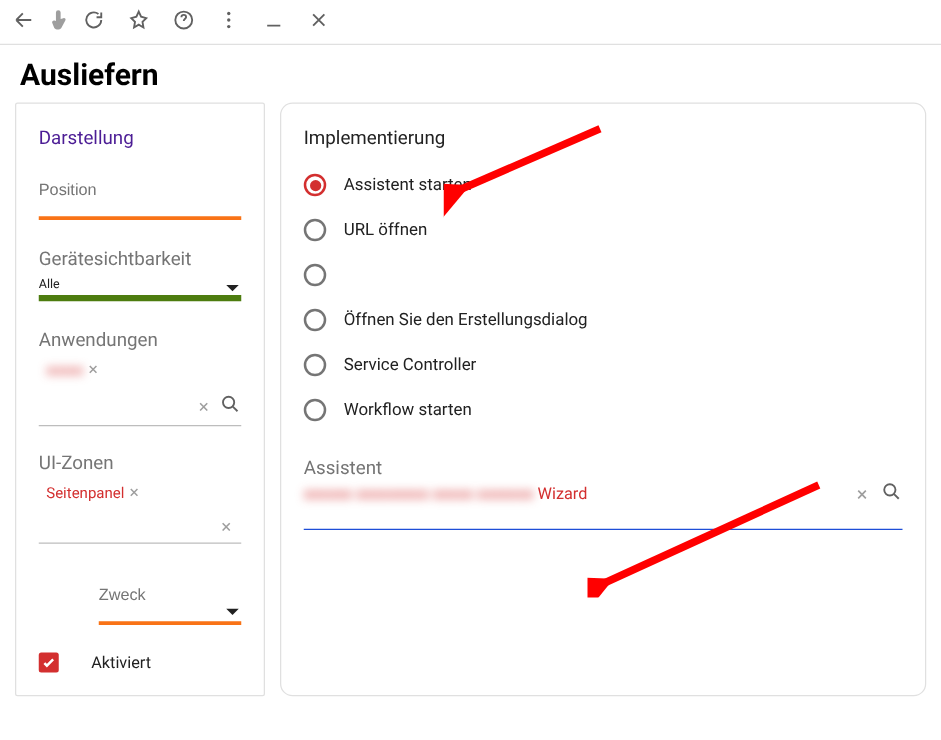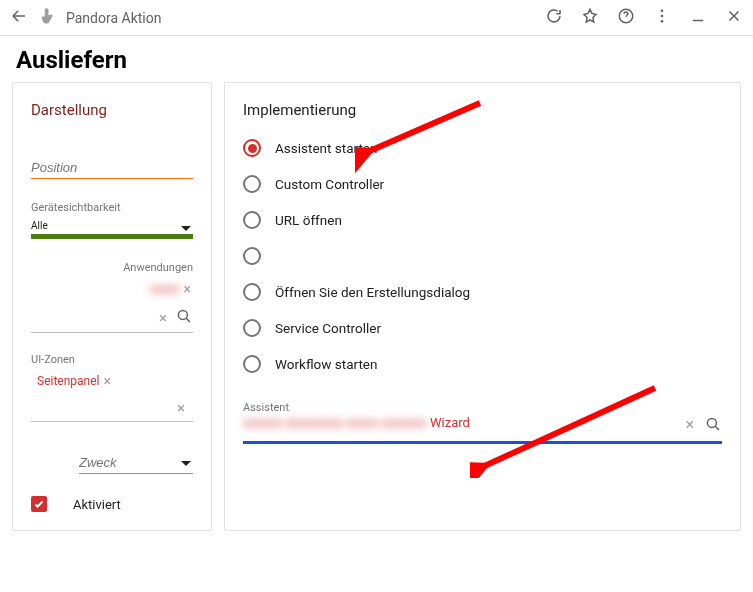--- a/index.html
+++ b/index.html
@@ -34,33 +34,32 @@
     gap: 12px;
     padding: 0 12px;
   }
   .card {
     border: 1px solid #e0e0e0;
     border-radius: 2px;
     background: #fff;
     padding: 18px;
   }
   .sidebar { width: 200px; }
-  .sidebar h2 { font-size: 15px; font-weight: 400; margin-bottom: 36px; color: #7f1d1d; }
+  .sidebar h2 { font-size: 15px; font-weight: 400; margin-bottom: 20px; color: #4c1d95; }
   .field { position: relative; margin-bottom: 22px; }
-  .field-label-sm { font-size: 11px; color: #757575; display: block; margin-bottom: 1px; }
+  .field-label-sm { font-size: 15px; color: #757575; display: block; margin-bottom: 1px; }
   .underline-input {
     width: 100%;
     border: none;
-    border-bottom: 1px solid #f97316;
+    border-bottom: 3px solid #f97316;
     font-size: 13px;
-    padding: 5px 0 3px;
+    padding: 5px 0 14px;
     outline: none;
     background: transparent;
     color: #616161;
-    font-style: italic;
   }
   .underline-select {
     width: 100%;
     border: none;
     border-bottom: 5px solid #4d7c0f;
     font-size: 10px;
     padding: 5px 0 3px;
     outline: none;
     background: transparent;
     position: relative;
@@ -96,21 +95,21 @@
   .checkbox-row { display: flex; align-items: center; margin-top: 20px; gap: 26px; }
   .checkbox {
     width: 16px; height: 16px;
     background: #d32f2f;
     display: inline-flex;
     align-items: center;
     justify-content: center;
     border-radius: 2px;
     cursor: pointer;
   }
-  .main { flex: 1; }
+  .main { flex: 1; border-radius: 10px; }
   .main h2 { font-size: 15px; font-weight: 400; margin-bottom: 20px; color: #222; }
   .radio-row {
     display: flex;
     align-items: center;
     margin-bottom: 18px;
     cursor: pointer;
   }
   .radio {
     width: 18px; height: 18px;
     border: 2px solid #757575;
@@ -123,22 +122,22 @@
   .radio.selected { border-color: #d32f2f; }
   .radio.selected::after {
     content: "";
     width: 9px; height: 9px;
     background: #d32f2f;
     border-radius: 50%;
   }
   .radio-label { font-size: 13.5px; color: #212121; }
   .wizard-field { margin-top: 28px; position: relative; }
   .wizard-row {
-    display: flex; align-items: flex-start; border-bottom: 3px solid #1d4ed8;
-    padding-bottom: 5px;
+    display: flex; align-items: center; border-bottom: 1px solid #1d4ed8;
+    padding-bottom: 17px;
   }
   .redacted {
     filter: blur(4px);
     color: #d32f2f;
     user-select: none;
   }
   .wizard-text { color: #d32f2f; font-size: 13px; }
   .wizard-row .clear { margin-left: auto; color: #9e9e9e; margin-right: 10px; cursor: pointer; font-size: 16px; }
   svg.icon { width: 18px; height: 18px; }
   .icon-grey { stroke: #616161; fill: none; stroke-width: 2; }
@@ -154,21 +153,20 @@
   <span class="back-icon">
     <svg class="icon icon-grey" viewBox="0 0 24 24">
         <path d="M20 12H4M4 12l7-7M4 12l7 7"></path>
       </svg>
   </span>
   <span class="touch-icon">
     <svg class="icon" viewBox="0 0 24 24" fill="#9e9e9e">
         <path d="M9 4a2.5 2.5 0 0 1 5 0v7l3-1c1.5-.5 3 1 2 2.5L15 20c-.5 1-1.5 2-3 2h-2c-1.5 0-2.5-1-3-2l-2-5c-.5-1.5 1-3 2.5-2.5l1.5.5V4z"></path>
       </svg>
   </span>
-  <span class="title">Pandora Aktion</span>
   <div class="actions">
     <span><svg class="icon icon-grey" viewBox="0 0 24 24">
           <path d="M20 12a8 8 0 1 1-3-6.3M20 4v5h-5"></path>
         </svg></span>
     <span><svg class="icon icon-grey" viewBox="0 0 24 24">
           <path d="M12 3l2.5 5.5L20 10l-4 4 1 6-5-3-5 3 1-6-4-4 5.5-1.5z"></path>
         </svg></span>
     <span><svg class="icon icon-grey" viewBox="0 0 24 24">
           <circle cx="12" cy="12" r="9"></circle>
           <path d="M9.5 9a2.5 2.5 0 0 1 5 0c0 1.5-2.5 2-2.5 4M12 17h.01"></path>
@@ -197,21 +195,21 @@
     <div class="field">
       <input class="underline-input" placeholder="Position" style="">
     </div>
 
     <div class="field">
       <span class="field-label-sm">Gerätesichtbarkeit</span>
       <div class="underline-select">Alle</div>
       <span class="caret"></span>
     </div>
 
-    <div class="field" style="margin-bottom:4px;text-align:right;">
+    <div class="field" style="margin-bottom:4px;">
       <span class="field-label-sm">Anwendungen</span>
       <span class="chip">
         <span class="redacted">xxxxx</span>
         <span class="chip-x">×</span>
       </span>
     </div>
     <div class="search-row">
       <span style="flex:1"></span>
       <span class="clear">×</span>
       <span class="mag"><svg class="icon icon-grey" viewBox="0 0 24 24">
@@ -247,24 +245,20 @@
     </div>
   </div>
 
   <div class="card main" style="position:relative;">
     <h2>Implementierung</h2>
 
     <div id="radio-group">
         <div class="radio-row">
           <span class="radio selected"></span>
           <span class="radio-label">Assistent starten</span>
-        </div>
-        <div class="radio-row">
-          <span class="radio"></span>
-          <span class="radio-label">Custom Controller</span>
         </div>
         <div class="radio-row">
           <span class="radio"></span>
           <span class="radio-label">URL öffnen</span>
         </div>
         <div class="radio-row">
           <span class="radio"></span>
         </div>
         <div class="radio-row">
           <span class="radio"></span>

